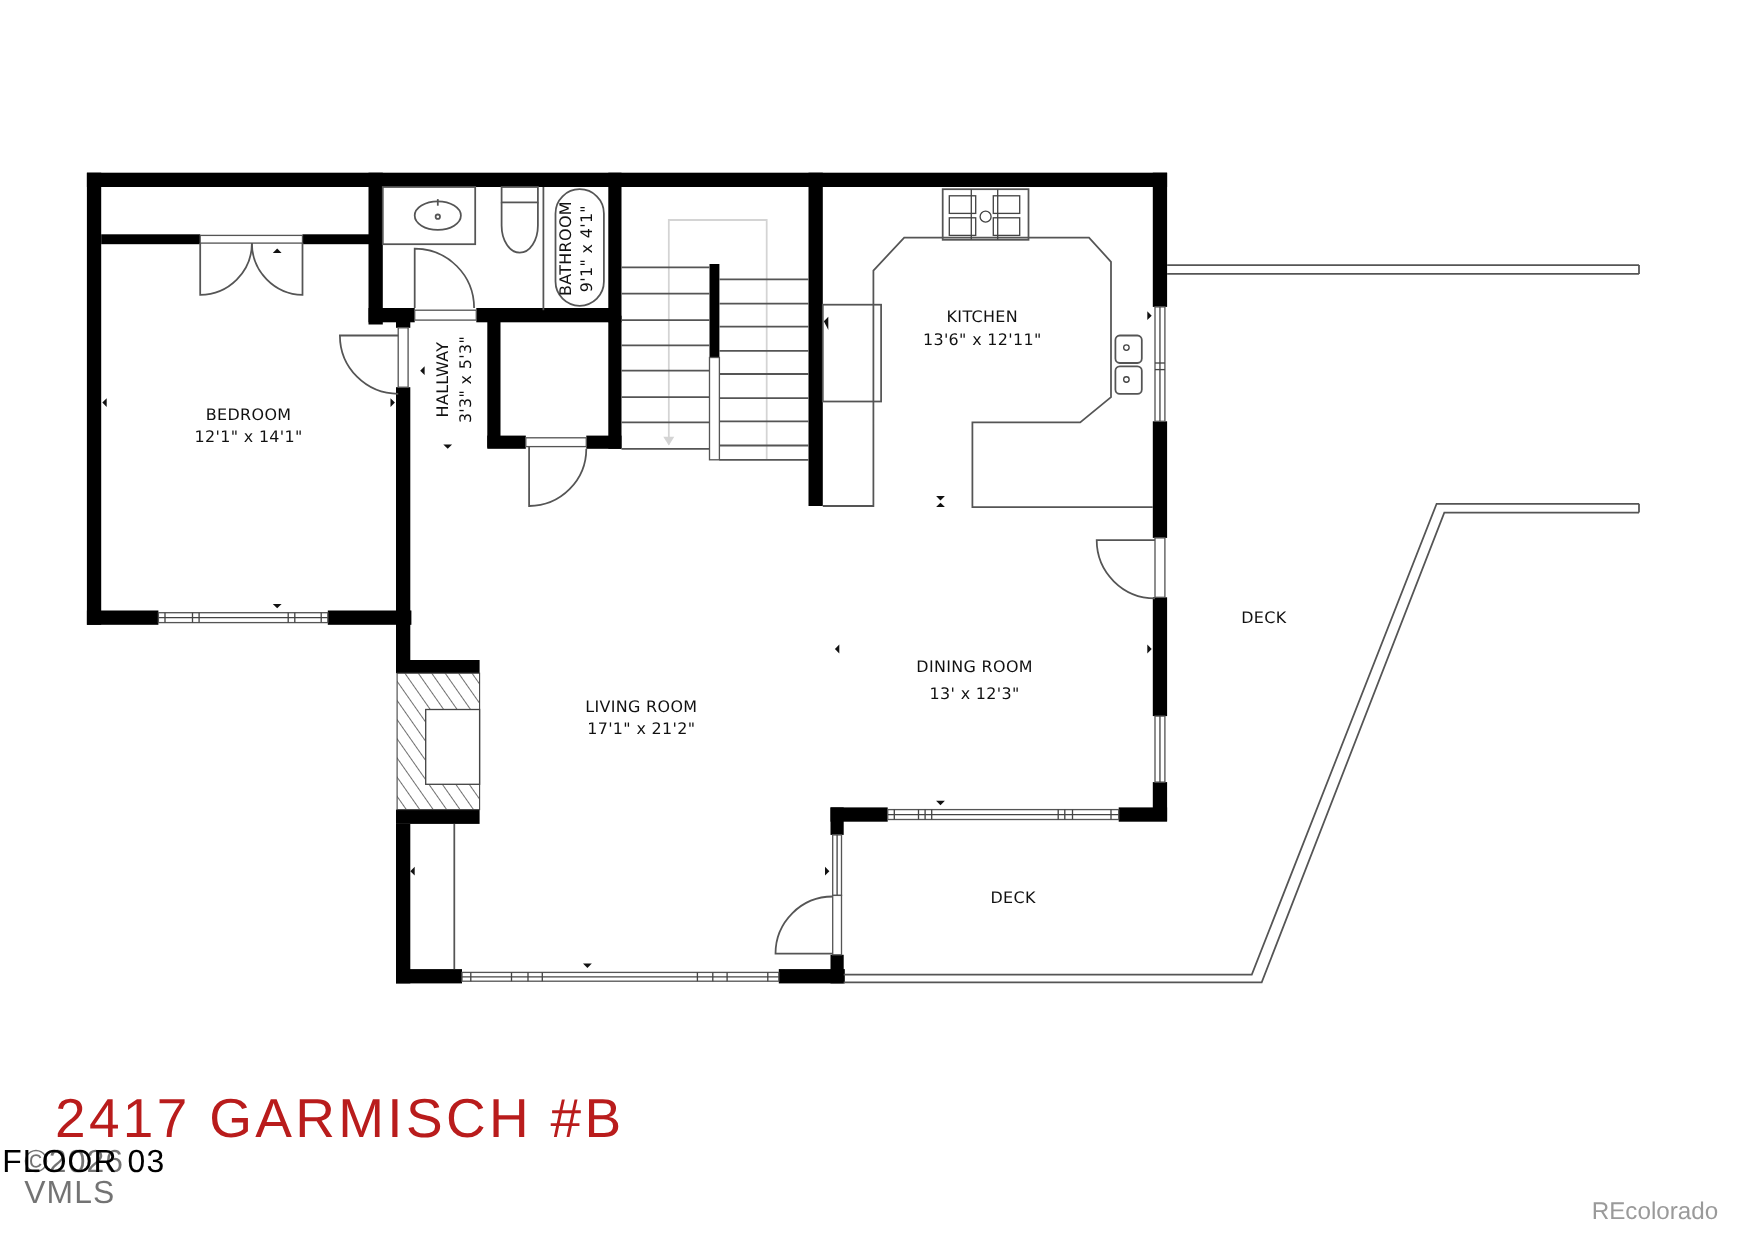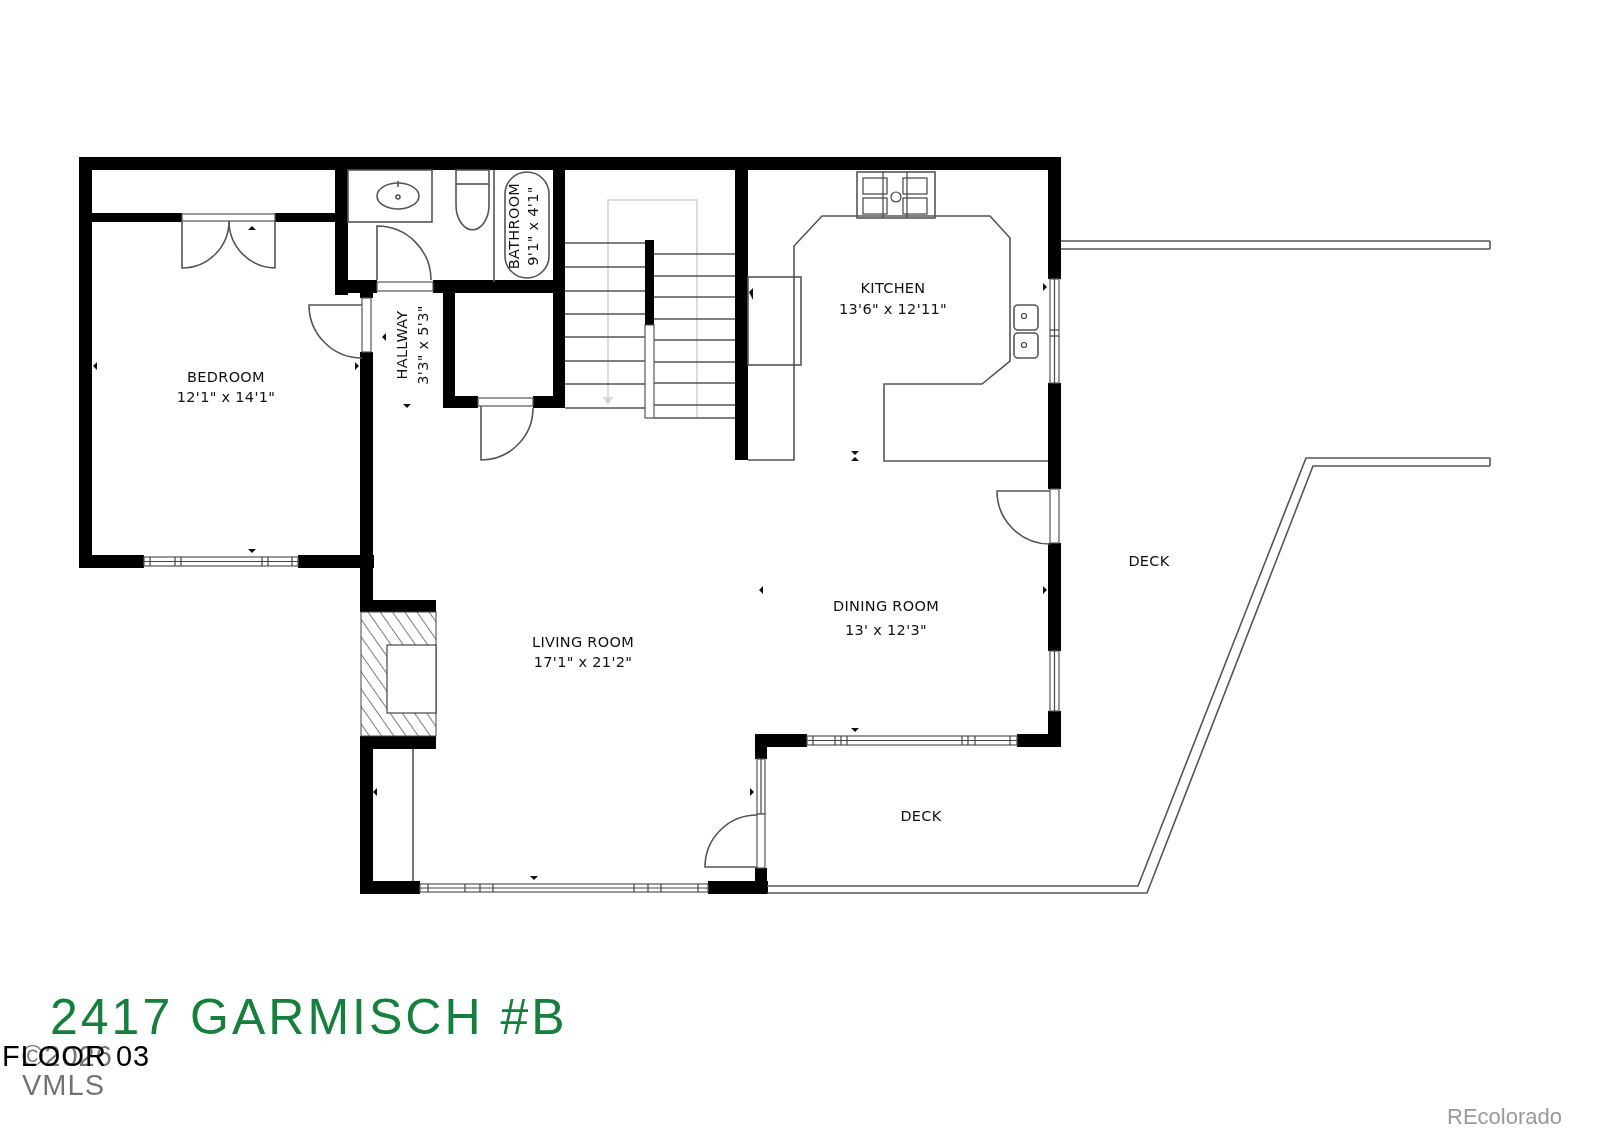--- a/index.html
+++ b/index.html
@@ -5,24 +5,24 @@
   html, body { margin:0; padding:0; background:#ffffff; }
   body { width:1600px; height:1130px; position:relative; overflow:hidden; font-family:"DejaVu Sans", sans-serif; }
   #plan { position:absolute; left:0; top:0; width:1600px; height:1130px; }
   .wall { fill:#000; }
   .thin { fill:none; stroke:#555; stroke-width:1.6; }
   .thin2 { fill:none; stroke:#444; stroke-width:1.2; }
   .faint { fill:none; stroke:#d4d4d4; stroke-width:1.6; }
   .win { fill:#fff; stroke:#555; stroke-width:1.2; }
   .room-label { font-family:"DejaVu Sans", sans-serif; font-size:14.5px; fill:#111; text-anchor:middle; letter-spacing:0.3px; }
   .marker { fill:#111; }
-  .title { position:absolute; left:50px; top:992px; font-family:"Liberation Sans", sans-serif; font-size:50px; letter-spacing:3px; color:#15803d; line-height:1; }
+  .title { position:absolute; left:50px; top:992px; font-family:"Liberation Sans", sans-serif; font-size:50px; letter-spacing:3px; color:#b91c1c; line-height:1; }
   .floor { position:absolute; left:2px; top:1042px; font-family:"Liberation Sans", sans-serif; font-size:29px; color:#000; letter-spacing:1px; line-height:1; }
   .floor .ghost { position:absolute; left:0; top:0; color:rgba(0,0,0,0.55);margin-left:20px; }
-  .brand { position:absolute; right:38px; top:1090px; font-family:"Liberation Sans", sans-serif; font-size:22px; color:#9a9a9a; line-height:1;margin-top:16px; }
+  .brand { position:absolute; right:38px; top:1090px; font-family:"Liberation Sans", sans-serif; font-size:22px; color:#9a9a9a; line-height:1; }
 </style>
 </head>
 <body>
 
 <svg id="plan" viewBox="0 0 1600 1130" xmlns="http://www.w3.org/2000/svg">
 
   <g>
 
     <rect class="wall" x="79" y="157" width="982" height="13"></rect>
 

